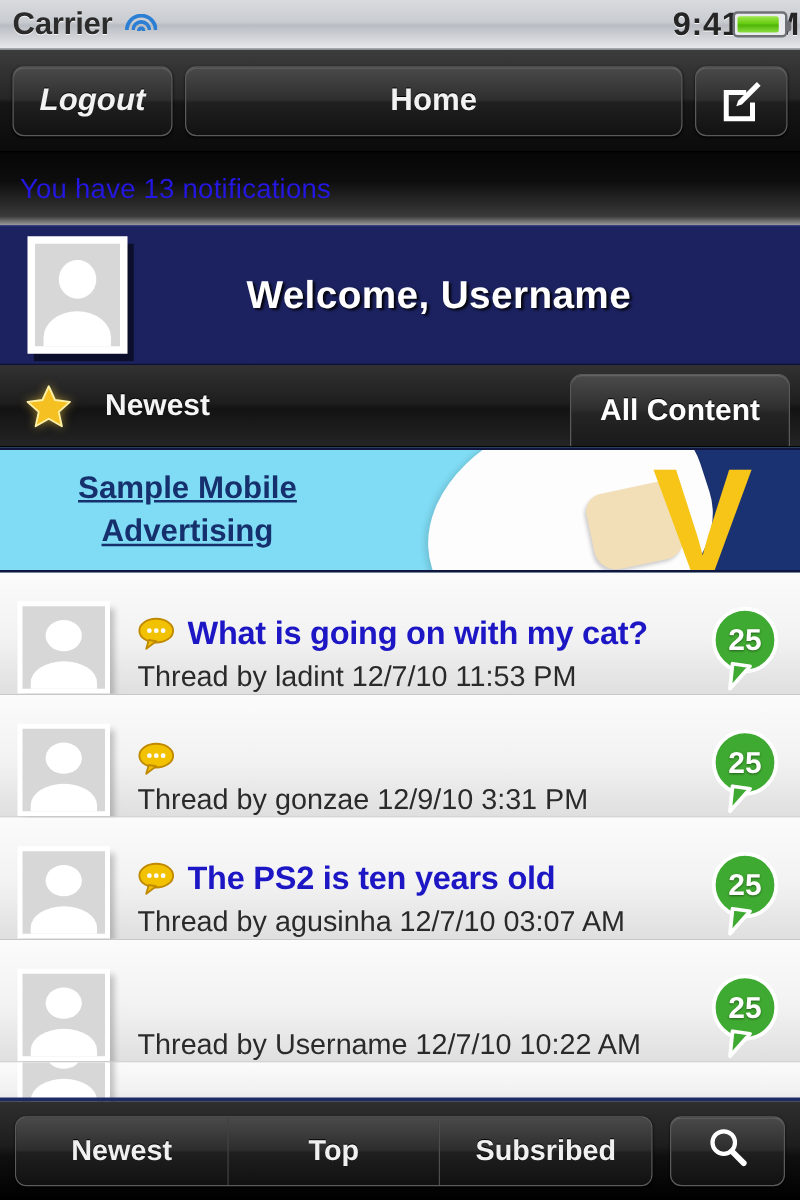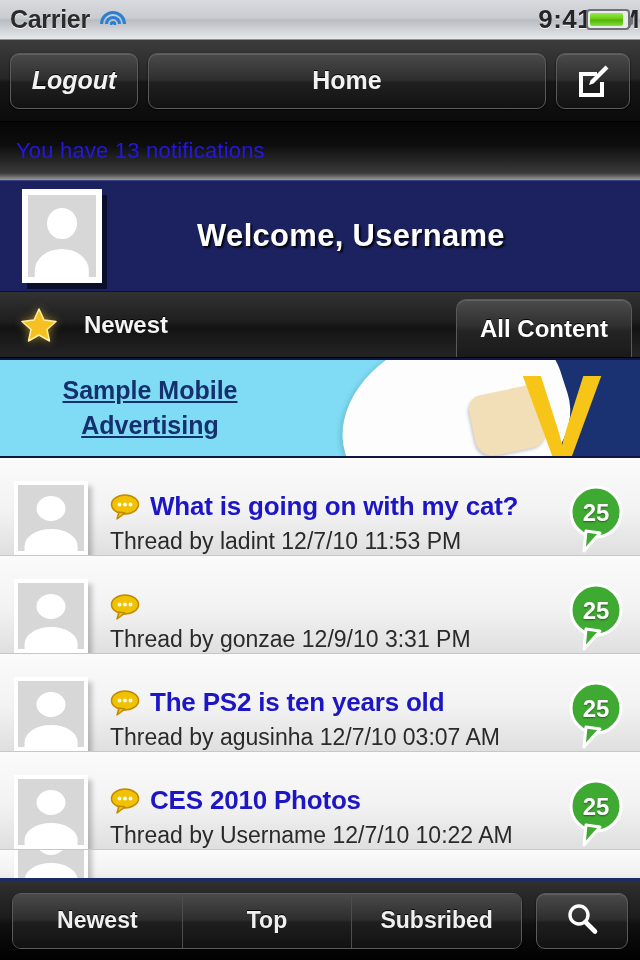--- a/index.html
+++ b/index.html
@@ -378,32 +378,20 @@
         </svg>
         <span class="num">25</span>
       </div>
     </div>
 
     <div class="row">
       <div class="row-avatar">
         <div class="silhouette"></div>
       </div>
       <div class="row-main">
-        <div class="row-titleline">
-          <span class="bubble-icon">
-            <svg viewBox="0 0 32 27" width="32" height="27">
-              <ellipse cx="15" cy="11.5" rx="13.5" ry="9.5" fill="#f2c200" stroke="#c08a00" stroke-width="1.5"></ellipse>
-              <path d="M9 19 L7 26 L15 20 Z" fill="#f2c200" stroke="#c08a00" stroke-width="1.5" stroke-linejoin="round"></path>
-              <circle cx="9.5" cy="11.5" r="1.9" fill="#fff"></circle>
-              <circle cx="15" cy="11.5" r="1.9" fill="#fff"></circle>
-              <circle cx="20.5" cy="11.5" r="1.9" fill="#fff"></circle>
-            </svg>
-          </span>
-          <span class="row-title">CES 2010 Photos</span>
-        </div>
         <div class="row-meta">Thread by Username 12/7/10 10:22 AM</div>
       </div>
       <div class="count-badge">
         <svg viewBox="0 0 64 70" width="64" height="70">
           <circle cx="32" cy="27" r="25" fill="#3faa31" stroke="#ffffff" stroke-width="3"></circle>
           <path d="M22 46 L20 66 L36 48 Z" fill="#3faa31" stroke="#ffffff" stroke-width="3" stroke-linejoin="round"></path>
         </svg>
         <span class="num">25</span>
       </div>
     </div>

